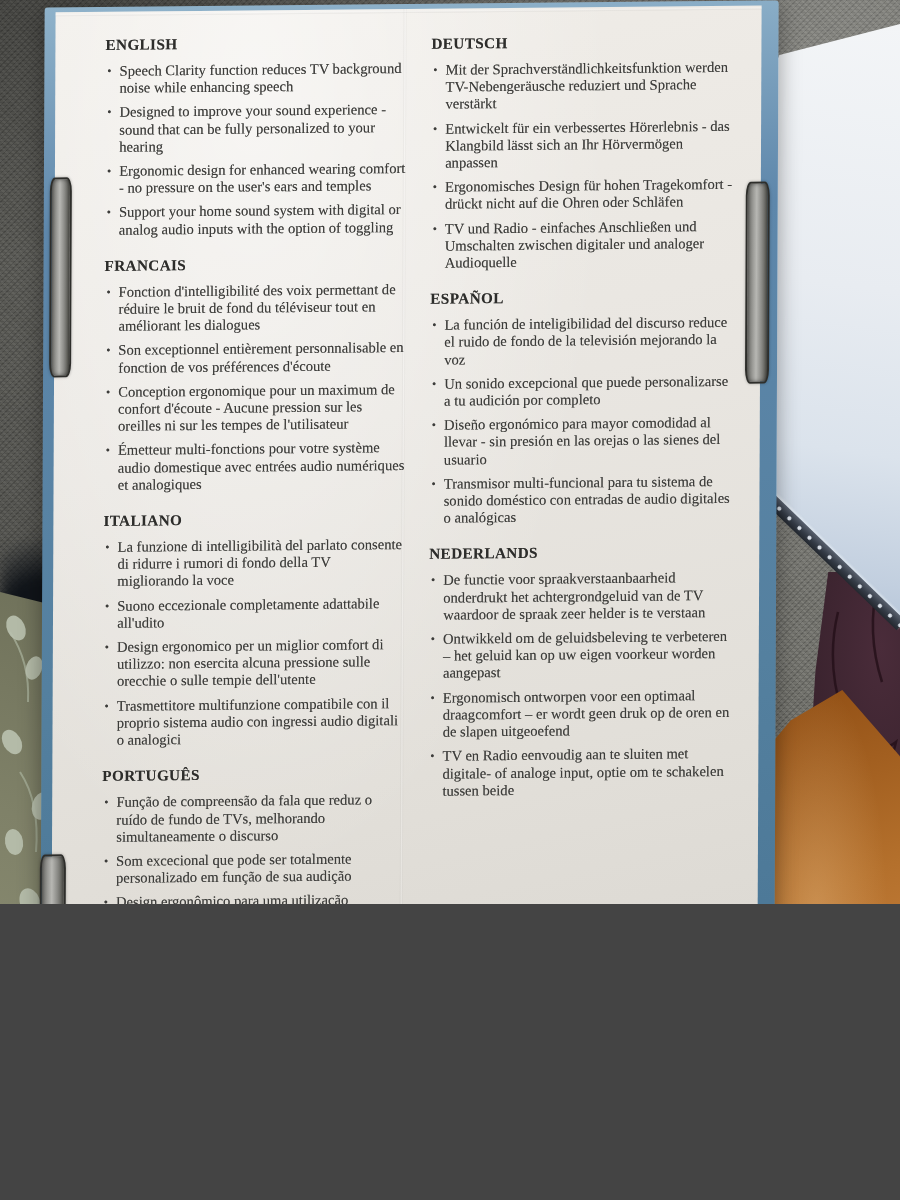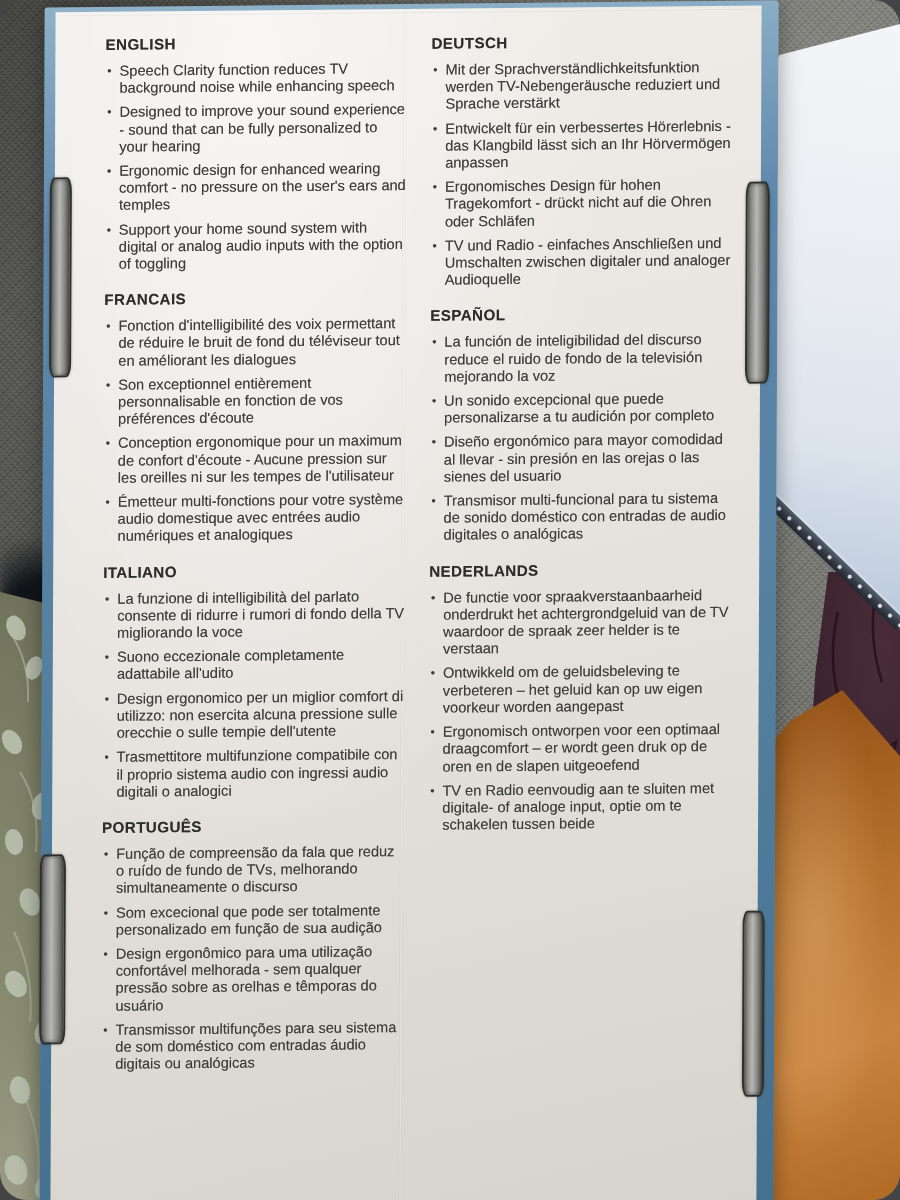--- a/index.html
+++ b/index.html
@@ -1,19 +1,18 @@
 <!DOCTYPE html>
 <html style="--box_edge_blue: #5e87ab; --box_face_white: #e9e6e1; --couch_fabric_grey: #72726c; --leaf_blanket_olive: #7f8168; --orange_blanket: #b4702c; --purple_pillow: #3a232e; --white_insert: #e8ecf1; --text: #3c3c3a;"><head>
 <meta charset="utf-8">
 <style>
   html,body{margin:0;padding:0;background:#444;}
   .scene{
-    position:relative;width:900px;height:1200px;overflow:hidden;
-    font-family:Liberation Sans, sans-serif;
-    border-radius:27px;
+    position:relative;width:900px;height:904px;overflow:hidden;
+    font-family:Liberation Serif, serif;
   }
   
   .bg-fabric{
     position:absolute;inset:0;z-index:0;
     background:
       radial-gradient(ellipse at 92% 6%, rgba(255,255,255,.14), transparent 55%),
       radial-gradient(ellipse at 0% 0%, rgba(0,0,0,.38), transparent 45%),
       radial-gradient(ellipse at 2% 95%, rgba(0,0,0,.5), transparent 50%),
       repeating-linear-gradient(45deg, rgba(255,255,255,.07) 0 2px, transparent 2px 5px),
       repeating-linear-gradient(-45deg, rgba(0,0,0,.15) 0 1px, transparent 1px 4px),

